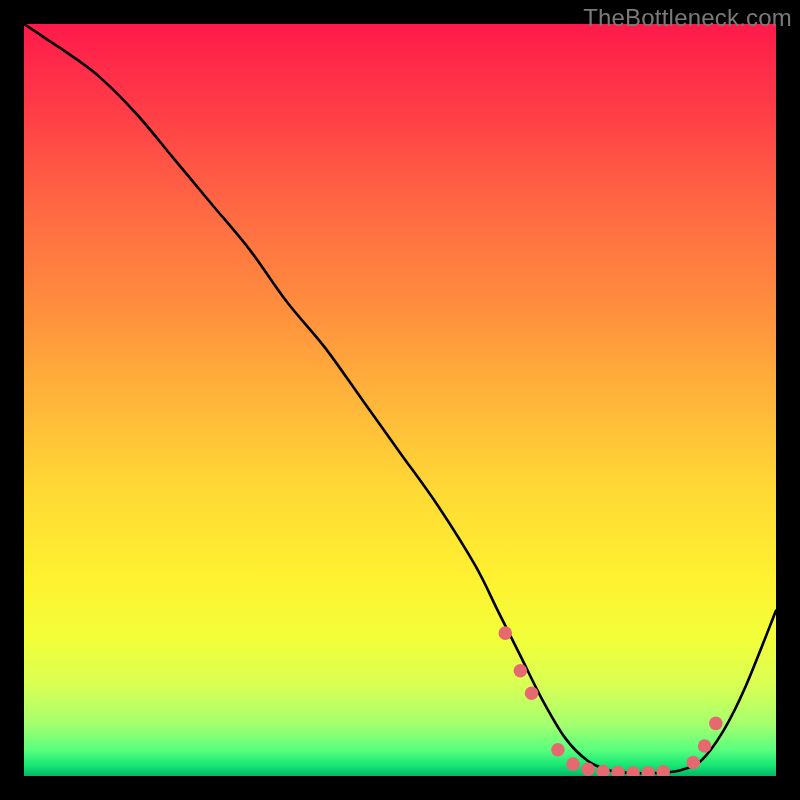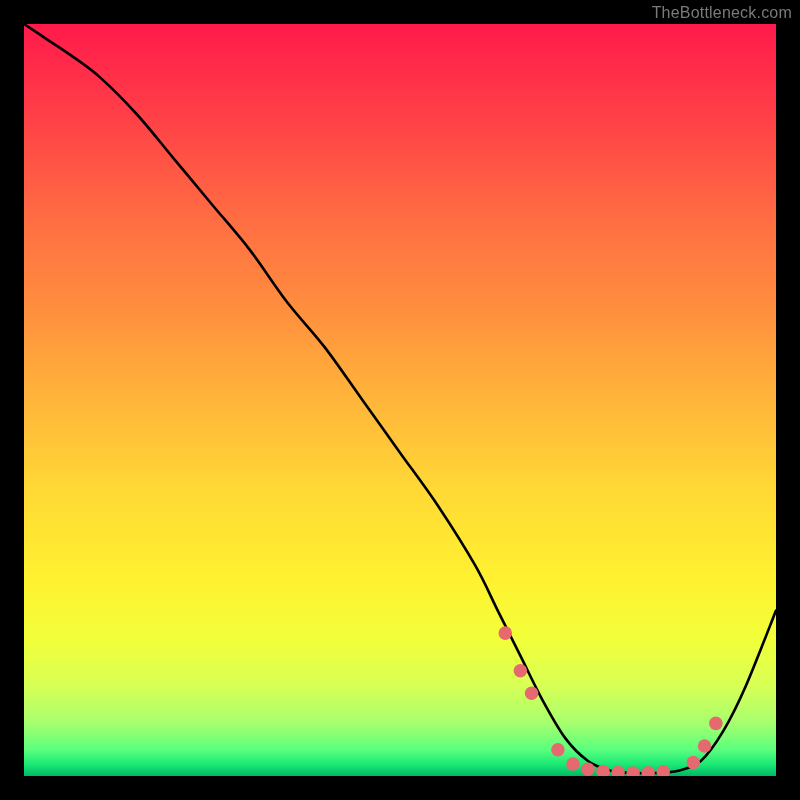--- a/index.html
+++ b/index.html
@@ -9,21 +9,21 @@
     height: 800px;
     position: relative;
     background: #000;
   }
   .watermark {
     position: absolute;
     top: 4px;
     right: 8px;
     color: #7a7a7a;
     font-family: Arial, Helvetica, sans-serif;
-    font-size: 16px;
+    font-size: 24px;
     font-weight: 500;
     letter-spacing: 0.2px;
     z-index: 5;
   }
   .plot {
     position: absolute;
     left: 24px;
     top: 24px;
     width: 752px;
     height: 752px;

